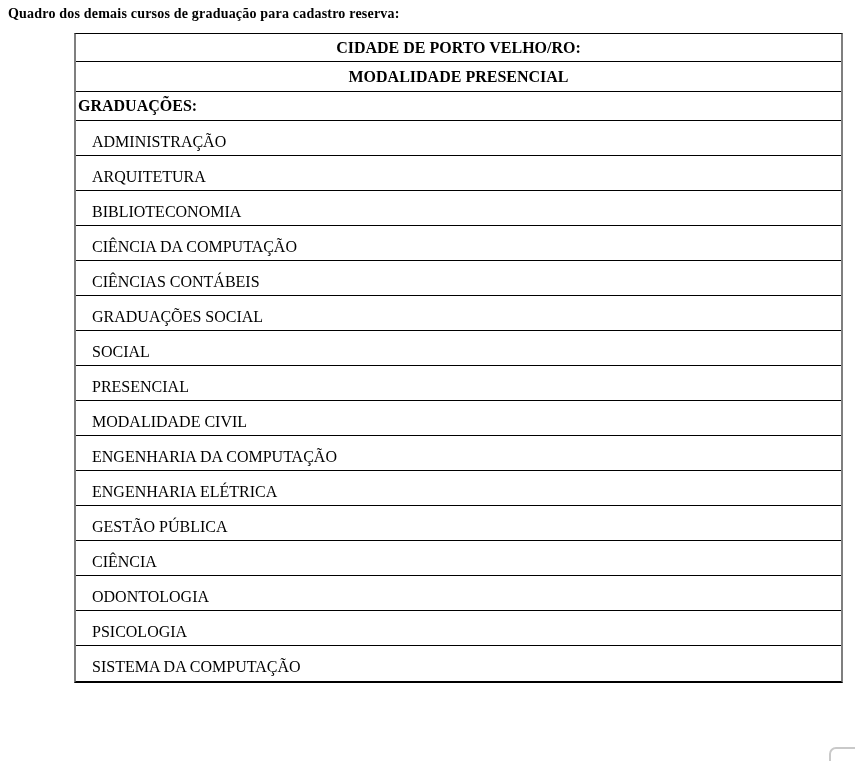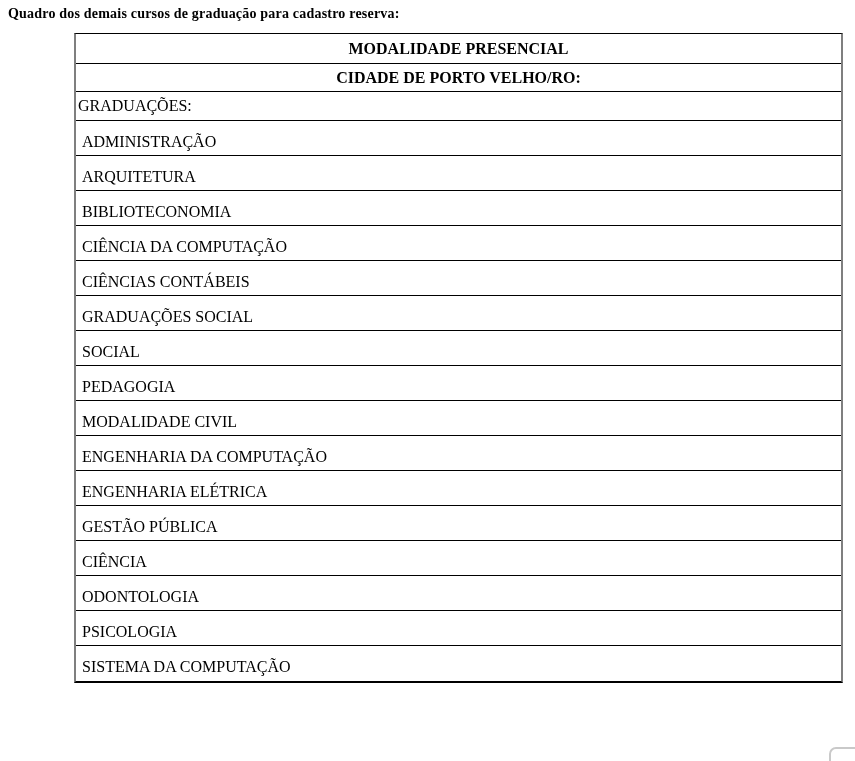--- a/index.html
+++ b/index.html
@@ -39,55 +39,55 @@
   }
   .row:last-child { border-bottom: none; }
   .row.hdr-center {
     justify-content: center;
     font-weight: bold;
   }
   .row.h1 { height: 28px; }
   .row.h2 { height: 30px; }
   .row.h3 {
     height: 29px;
-    font-weight: normal;
+    font-weight: bold;
     padding-left: 2px;
   }
   .row.course {
     height: 35px;
-    padding-left: 6px;
+    padding-left: 16px;
     padding-top: 7px;
   }
   .corner-widget {
     position: absolute;
     left: 829px; top: 747px;
     width: 40px; height: 30px;
     background: #ffffff;
     border: 2px solid #c9c9c9;
     border-radius: 7px;
   }
 </style>
 </head>
 <body>
 
 <div class="doc-title">Quadro dos demais cursos de graduação para cadastro reserva:</div>
 
 <div class="course-table">
+  <div class="row hdr-center h1">CIDADE DE PORTO VELHO/RO:</div>
   <div class="row hdr-center h2">MODALIDADE PRESENCIAL</div>
-  <div class="row hdr-center h1">CIDADE DE PORTO VELHO/RO:</div>
   <div class="row h3">GRADUAÇÕES:</div>
 
   <div class="row course">ADMINISTRAÇÃO</div>
   <div class="row course">ARQUITETURA</div>
   <div class="row course">BIBLIOTECONOMIA</div>
   <div class="row course">CIÊNCIA DA COMPUTAÇÃO</div>
   <div class="row course">CIÊNCIAS CONTÁBEIS</div>
   <div class="row course">GRADUAÇÕES SOCIAL</div>
   <div class="row course">SOCIAL</div>
-  <div class="row course">PEDAGOGIA</div>
+  <div class="row course">PRESENCIAL</div>
   <div class="row course">MODALIDADE CIVIL</div>
   <div class="row course">ENGENHARIA DA COMPUTAÇÃO</div>
   <div class="row course">ENGENHARIA ELÉTRICA</div>
   <div class="row course">GESTÃO PÚBLICA</div>
   <div class="row course">CIÊNCIA</div>
   <div class="row course">ODONTOLOGIA</div>
   <div class="row course">PSICOLOGIA</div>
   <div class="row course">SISTEMA DA COMPUTAÇÃO</div>
 </div>
 

